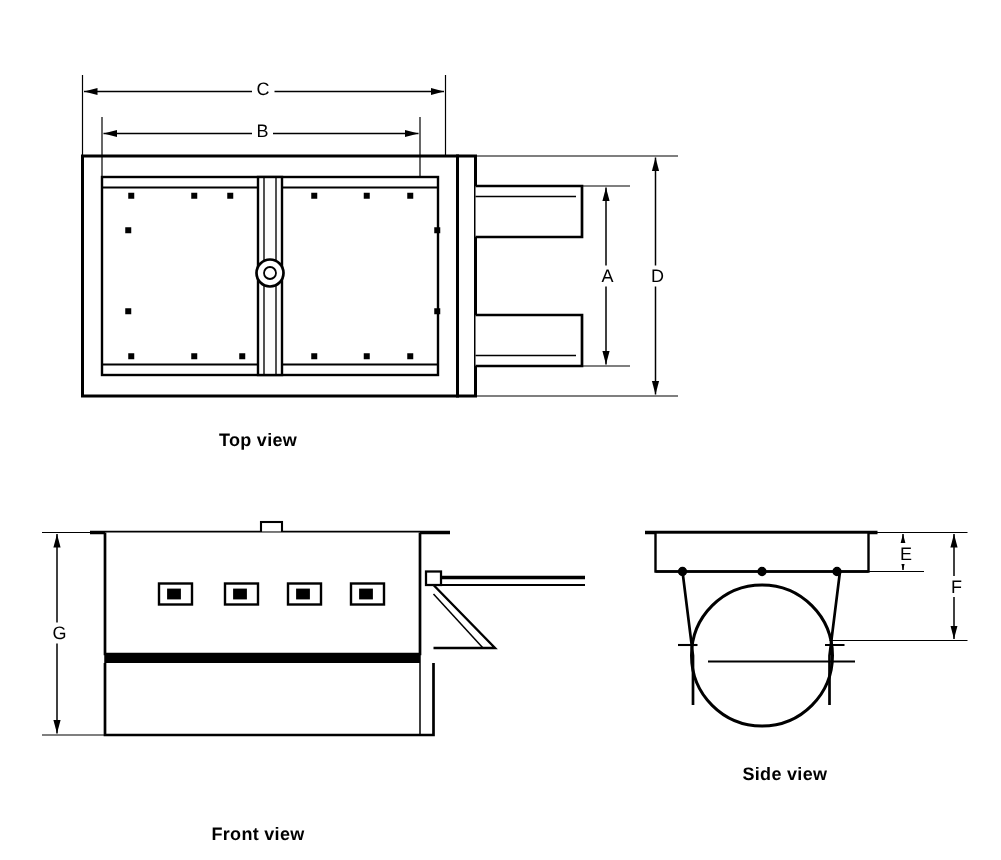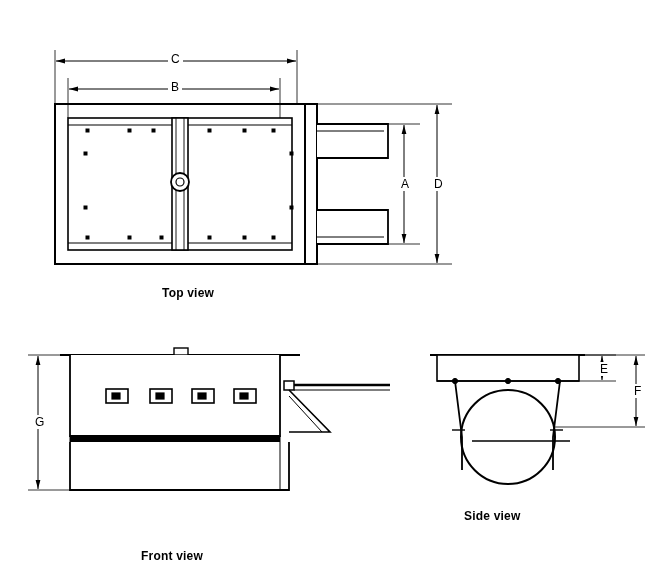--- a/index.html
+++ b/index.html
@@ -205,17 +205,17 @@
   <div class="dimlabel" style="left:597px; top:362px;">
     <span class="label-box">E</span>
   </div>
   <div class="dimlabel" style="left:631px; top:384px;">
     <span class="label-box">F</span>
   </div>
   <div class="dimlabel" style="left:32px; top:415px;">
     <span class="label-box">G</span>
   </div>
 
-  <div class="caption" style="left:162px; top:286px;">Top view</div>
+  <div class="caption" style="left:146px; top:286px;">Top view</div>
   <div class="caption" style="left:141px; top:509px;margin-top:40px;">Front view</div>
-  <div class="caption" style="left:464px; top:509px;">Side view</div>
+  <div class="caption" style="left:495px; top:509px;">Side view</div>
 
 </div>
 
 </body></html>

